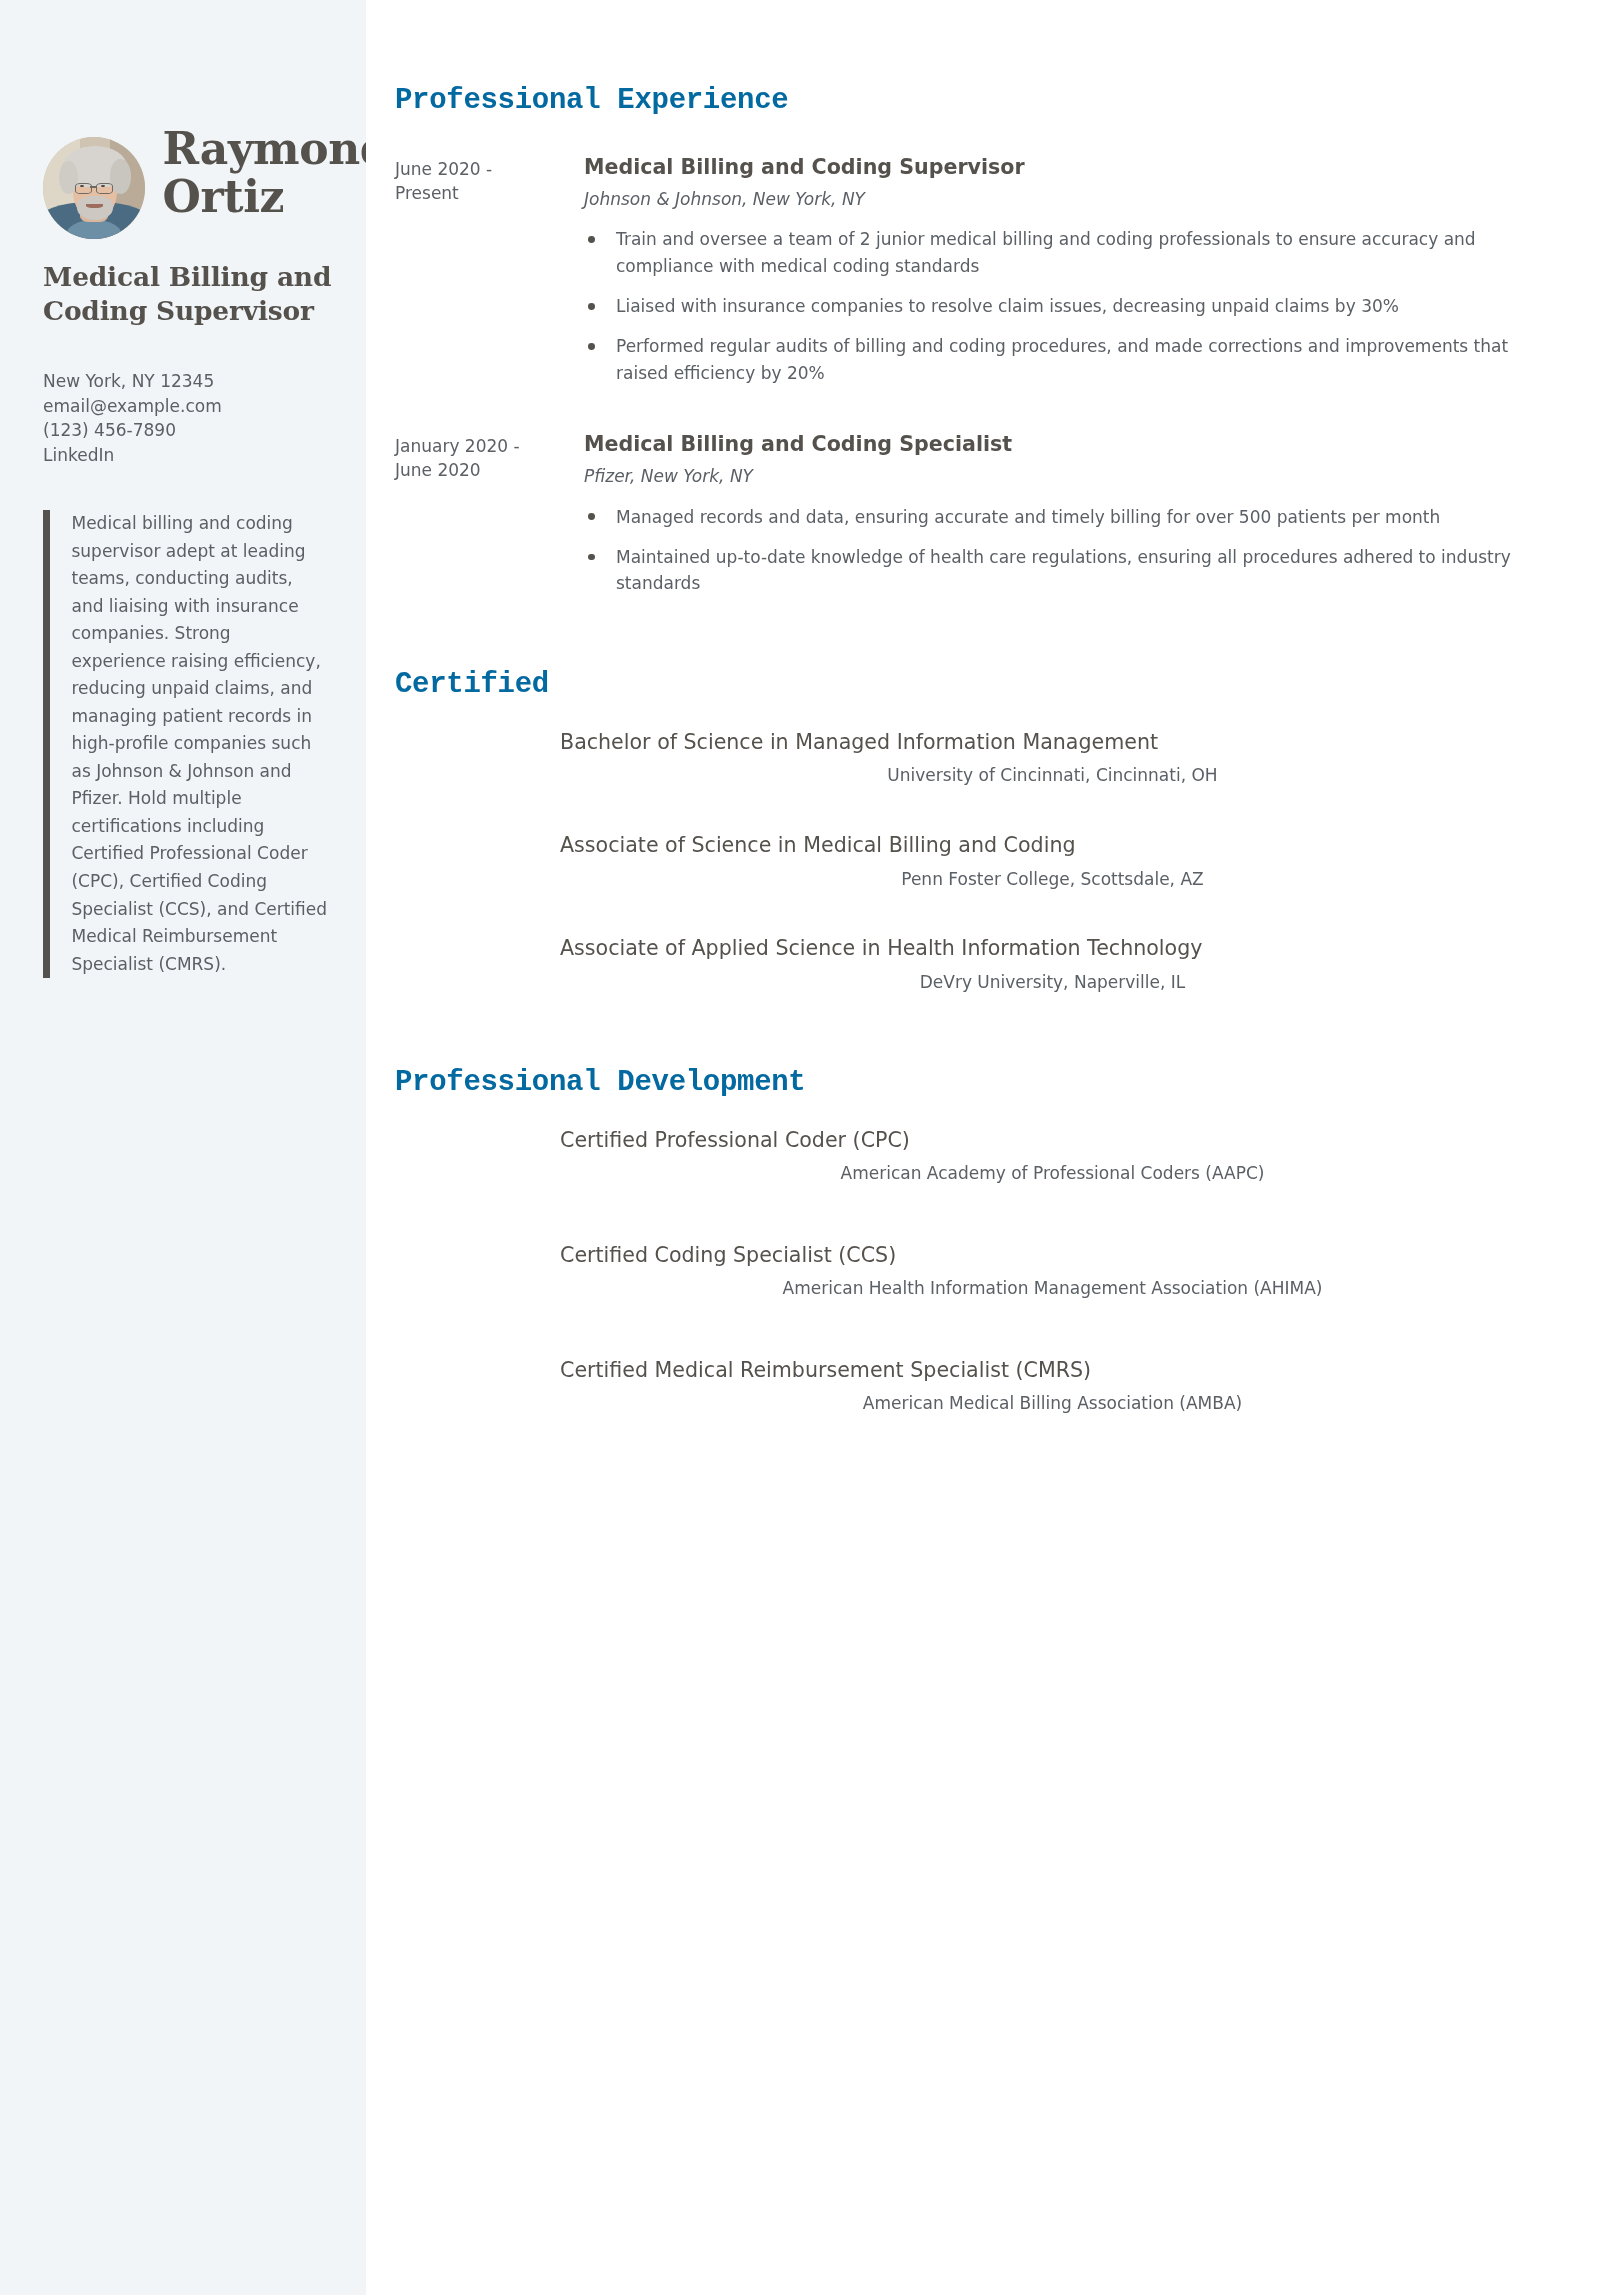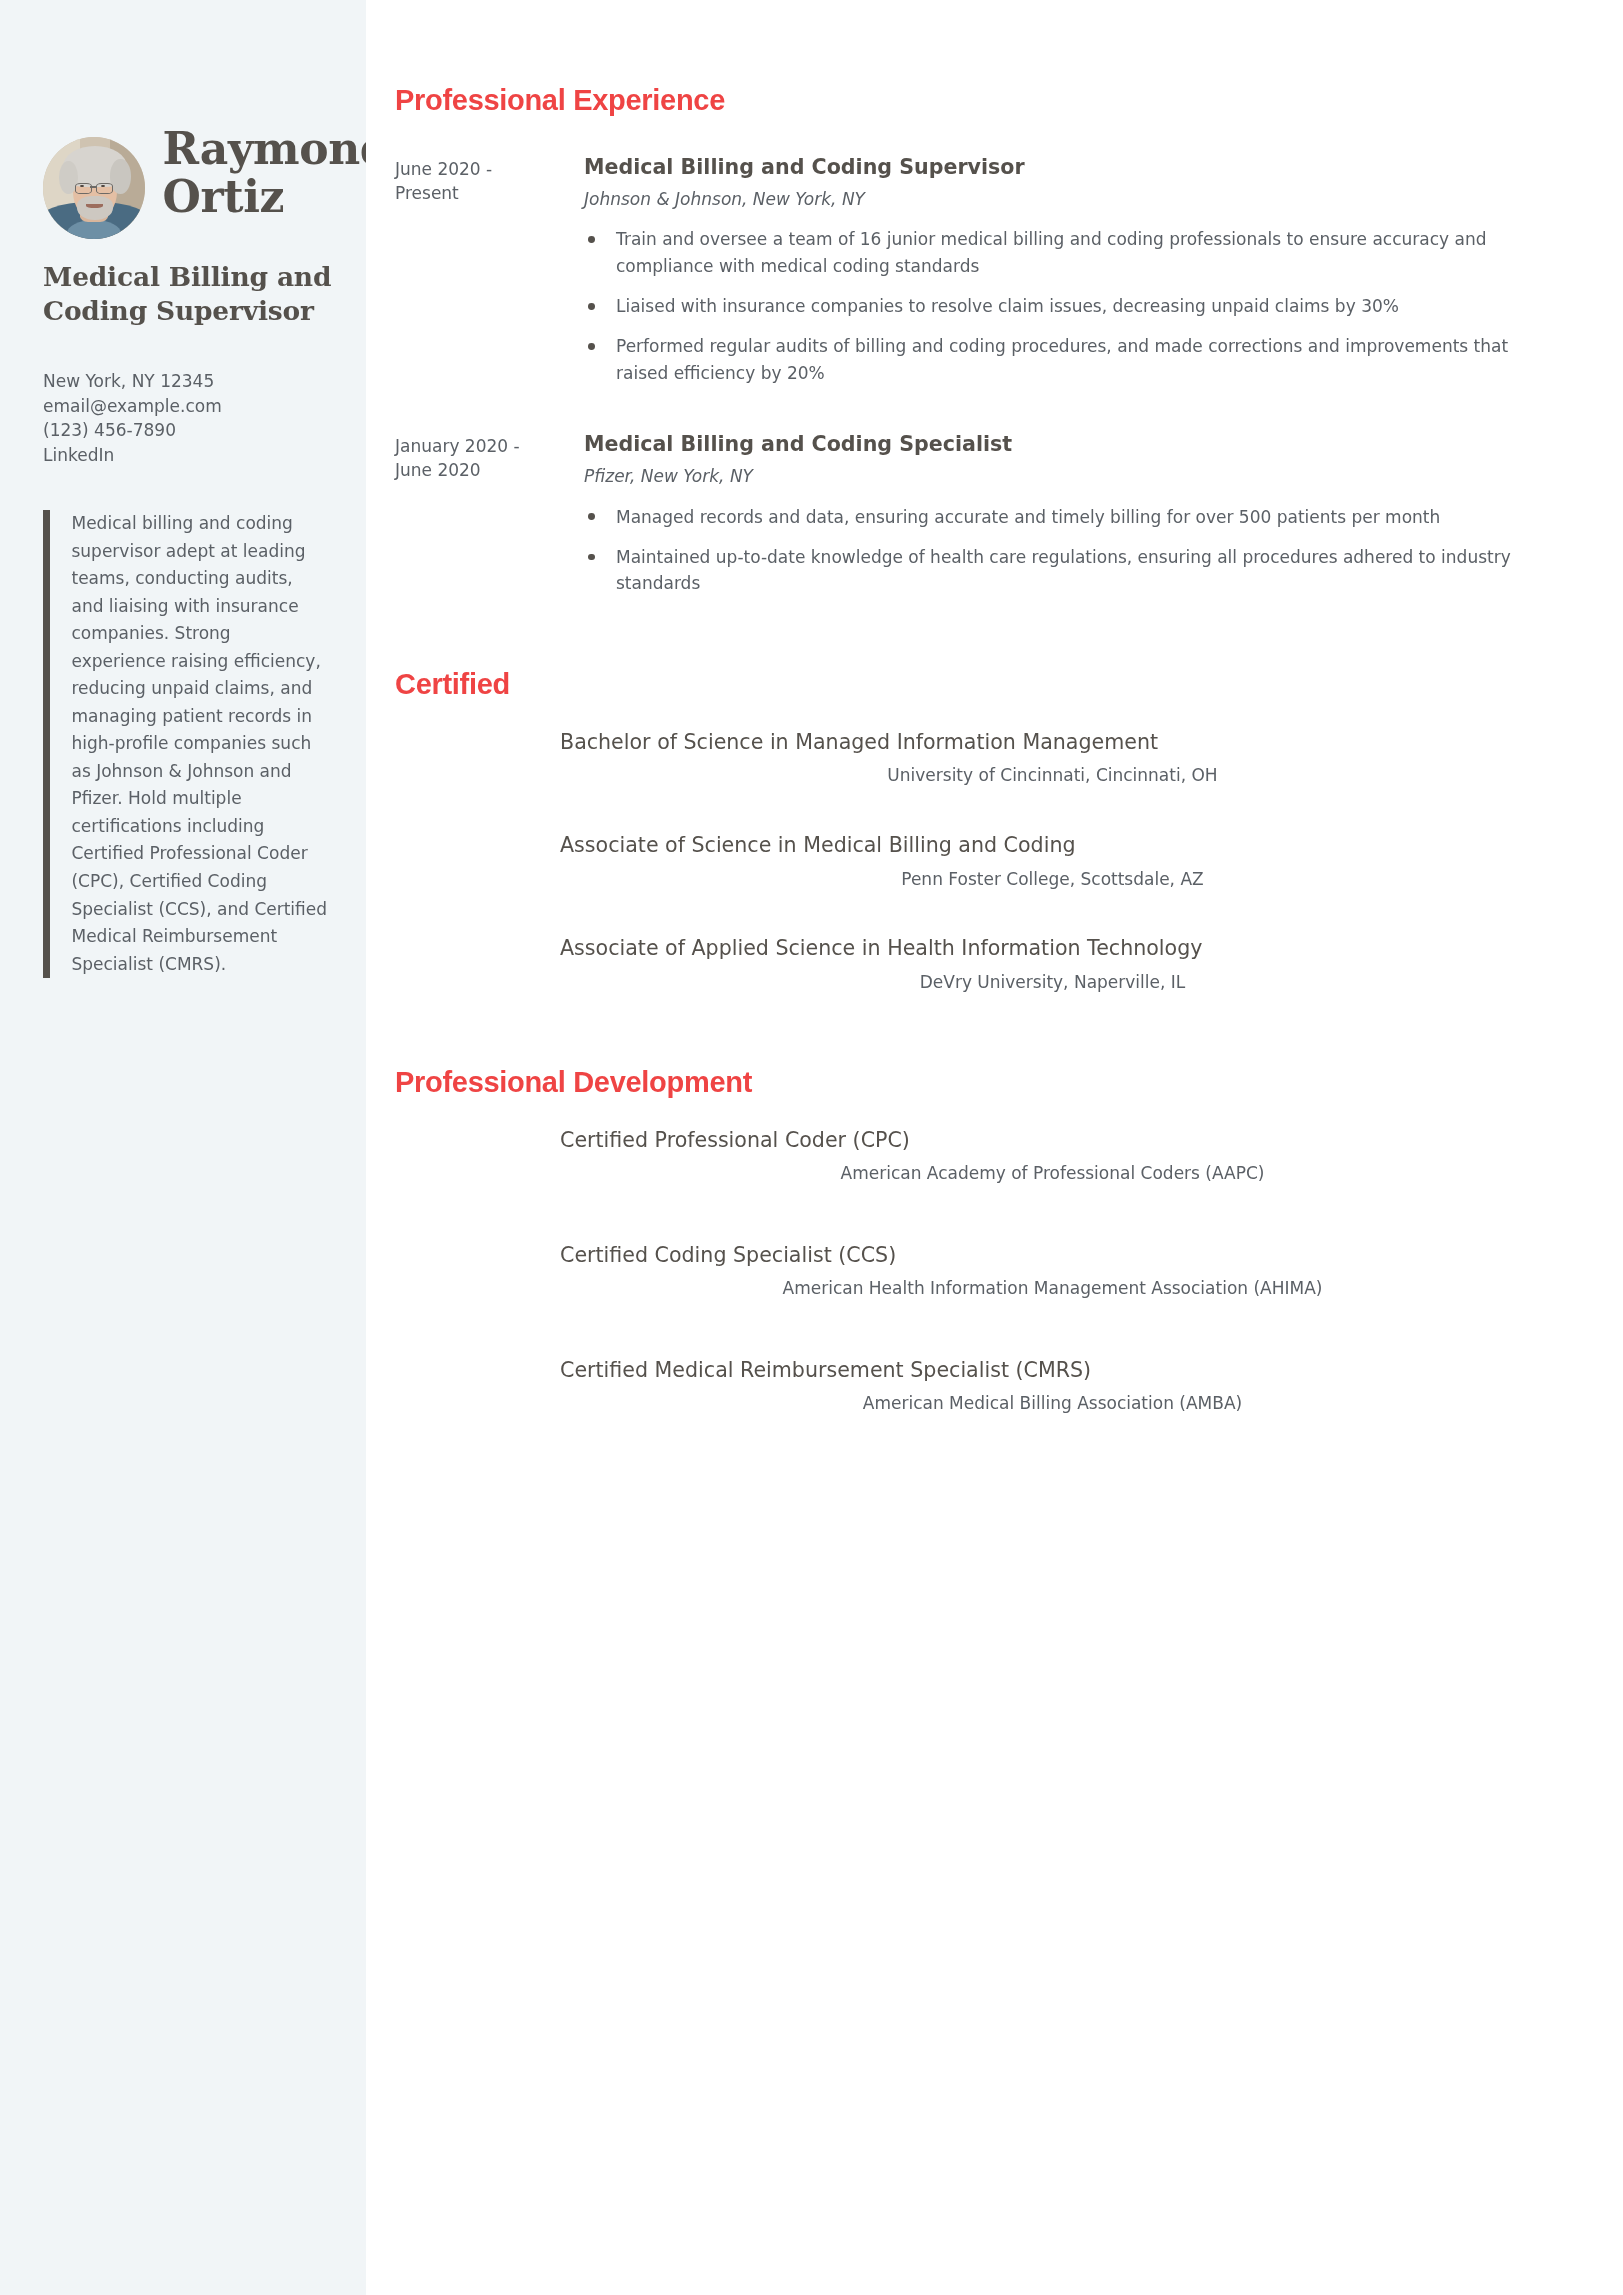--- a/index.html
+++ b/index.html
@@ -156,24 +156,24 @@
   }
 
   
   .main {
     flex: 1;
     background: #ffffff;
     box-sizing: border-box;
     padding: 84px 78px 0 29px;
   }
   .section-heading {
-    font-family: Liberation Sans, sans-serif;
+    font-family: Liberation Mono, monospace;
     font-weight: bold;
     font-size: 29px;
-    color: #ef4444;
+    color: #0369a1;
     margin: 0 0 0 0;
     letter-spacing: -0.3px;
   }
   .section-spacer-exp { height: 37px; }
 
   .entry {
     display: flex;
     margin-bottom: 0;
     gap: 24px;
   }
@@ -314,21 +314,21 @@
 
     <h2 class="section-heading">Professional Experience</h2>
     <div class="section-spacer-exp"></div>
 
     <div class="entry">
       <div class="entry-dates">June 2020 - Present</div>
       <div class="entry-body">
         <div class="entry-title">Medical Billing and Coding Supervisor</div>
         <div class="entry-sub">Johnson &amp; Johnson, New York, NY</div>
         <ul class="bullets">
-          <li><span class="dot"></span><span>Train and oversee a team of 16 junior medical billing and coding professionals to ensure accuracy and compliance with medical coding standards</span></li>
+          <li><span class="dot"></span><span>Train and oversee a team of 2 junior medical billing and coding professionals to ensure accuracy and compliance with medical coding standards</span></li>
           <li><span class="dot"></span><span>Liaised with insurance companies to resolve claim issues, decreasing unpaid claims by 30%</span></li>
           <li><span class="dot"></span><span>Performed regular audits of billing and coding procedures, and made corrections and improvements that raised efficiency by 20%</span></li>
         </ul>
       </div>
     </div>
 
     <div class="exp-gap"></div>
 
     <div class="entry">
       <div class="entry-dates">January 2020 - June 2020</div>

